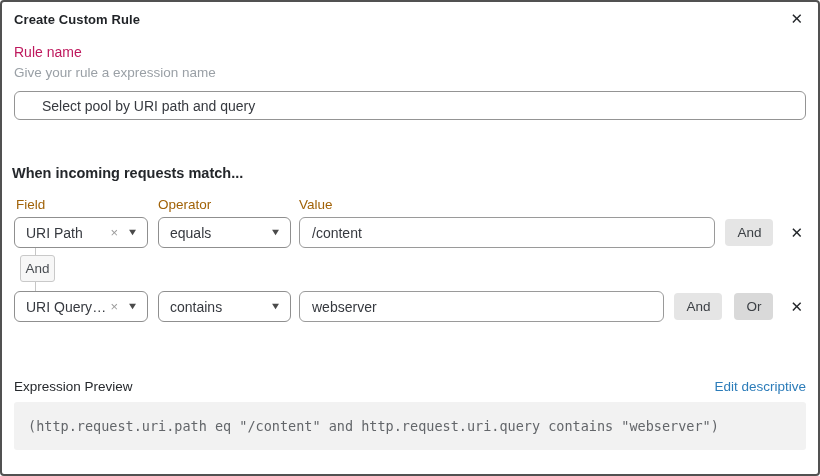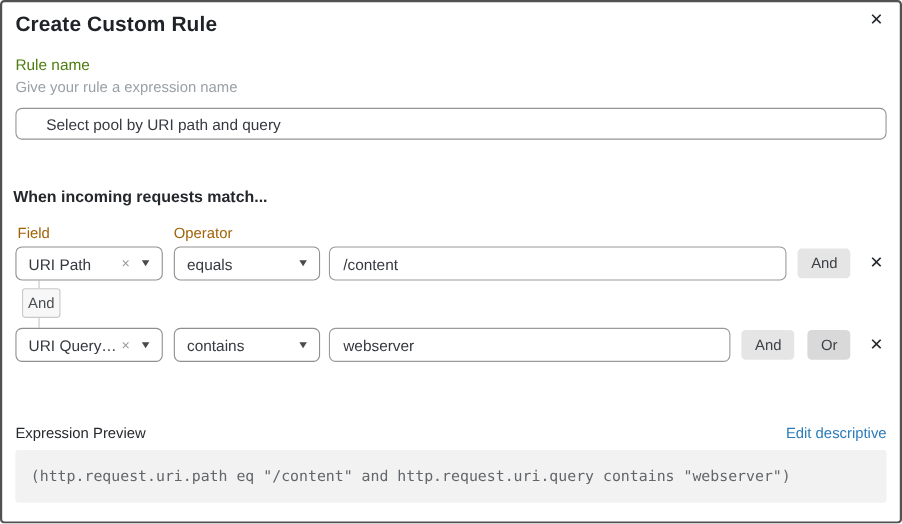--- a/index.html
+++ b/index.html
@@ -14,38 +14,38 @@
     height: 476px;
     background: #ffffff;
     border: 2px solid #515151;
     border-radius: 4px;
     overflow: hidden;
   }
   .inner { padding: 0 12px; }
 
   .dialog-title {
     margin-top: 10px;
-    font-size: 19px;
+    font-size: 13px;
     font-weight: bold;
     color: #1f2226;
     letter-spacing: 0.1px;
   }
   .close-btn {
     position: absolute;
     top: 7px;
     right: 13px;
     font-size: 15px;
     font-weight: bold;
     color: #24272b;
     cursor: pointer;
     line-height: 1;
     padding: 2px;
   }
 
-  .rule-label { margin-top: 17px; font-size: 14px; color: #4d7c0f; }
+  .rule-label { margin-top: 17px; font-size: 14px; color: #be185d; }
   .rule-hint  { margin-top: 5px;  font-size: 13.5px; color: #9aa0a6; }
   .text-input {
     display: block;
     width: 100%;
     height: 29px;
     margin-top: 11px;
     border: 1px solid #949494;
     border-radius: 6px;
     padding: 0 27px;
     font-family: "Liberation Sans", "DejaVu Sans", sans-serif;
@@ -176,20 +176,21 @@
 
     <div class="rule-label">Rule name</div>
     <div class="rule-hint">Give your rule a expression name</div>
     <input class="text-input" type="text" value="Select pool by URI path and query" style="">
 
     <div class="match-heading">When incoming requests match...</div>
 
     <div class="col-labels">
       <span class="c1">Field</span>
       <span class="c2">Operator</span>
+      <span class="c3">Value</span>
     </div>
 
     <div class="cond-row">
       <div class="select-box field-select">
         <span class="label-text">URI Path</span>
         <span class="clear-x">×</span>
         <span class="caret">▼</span>
       </div>
       <div class="select-box operator-select">
         <span class="label-text">equals</span>

